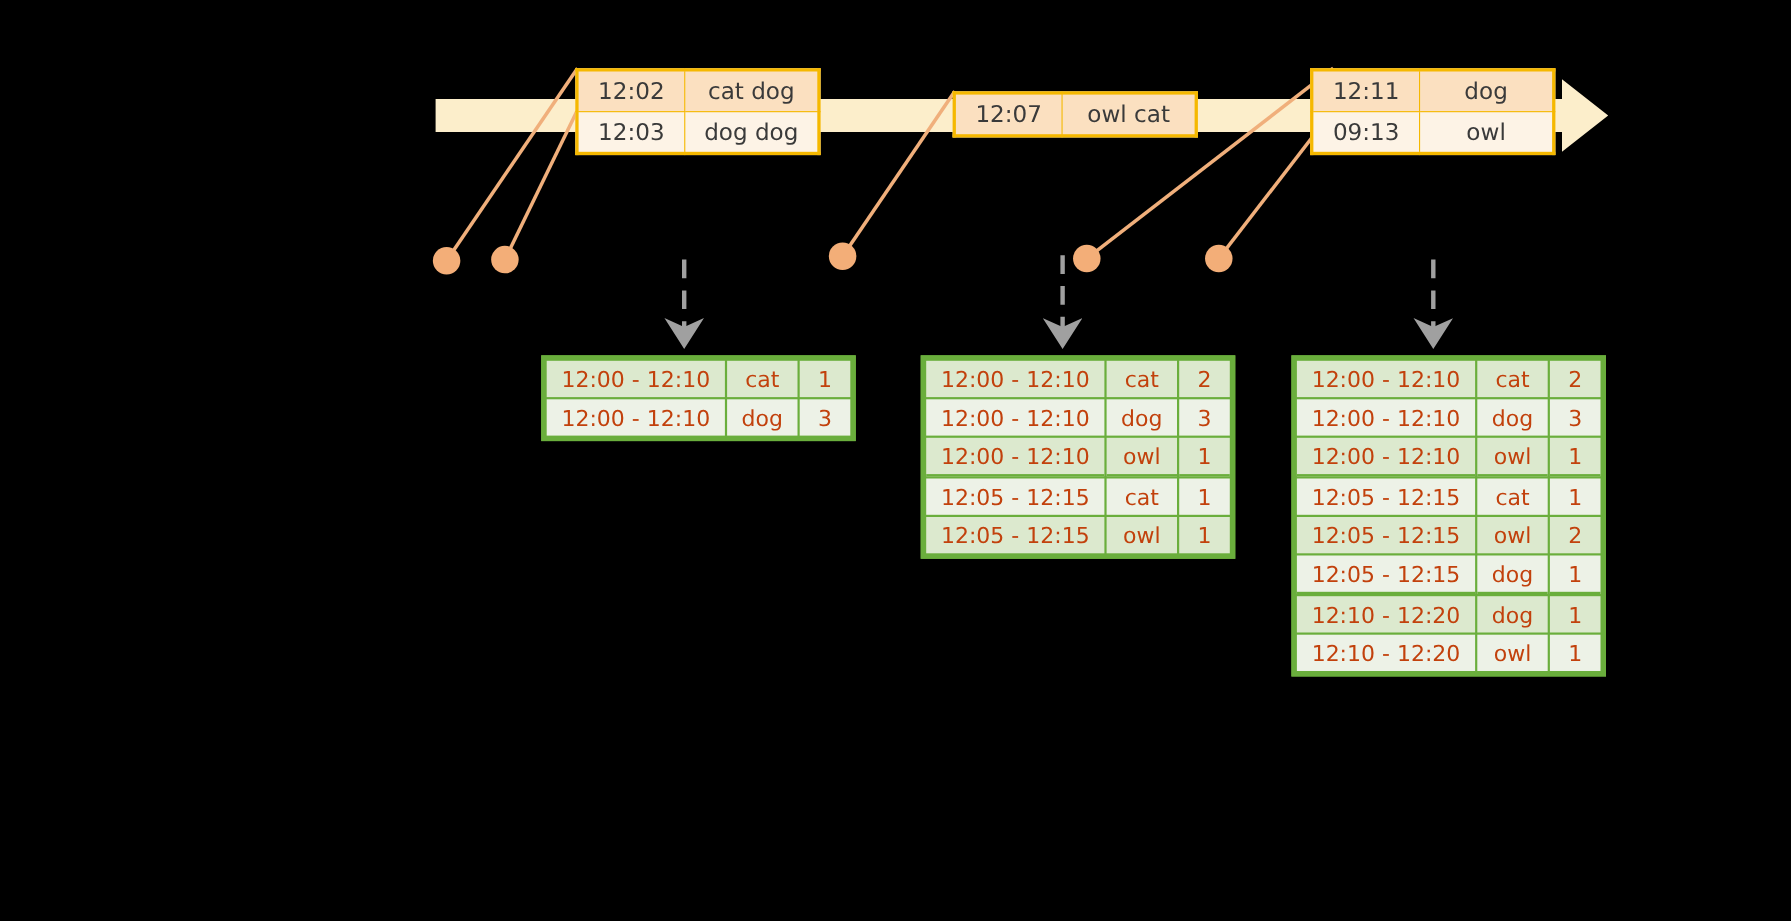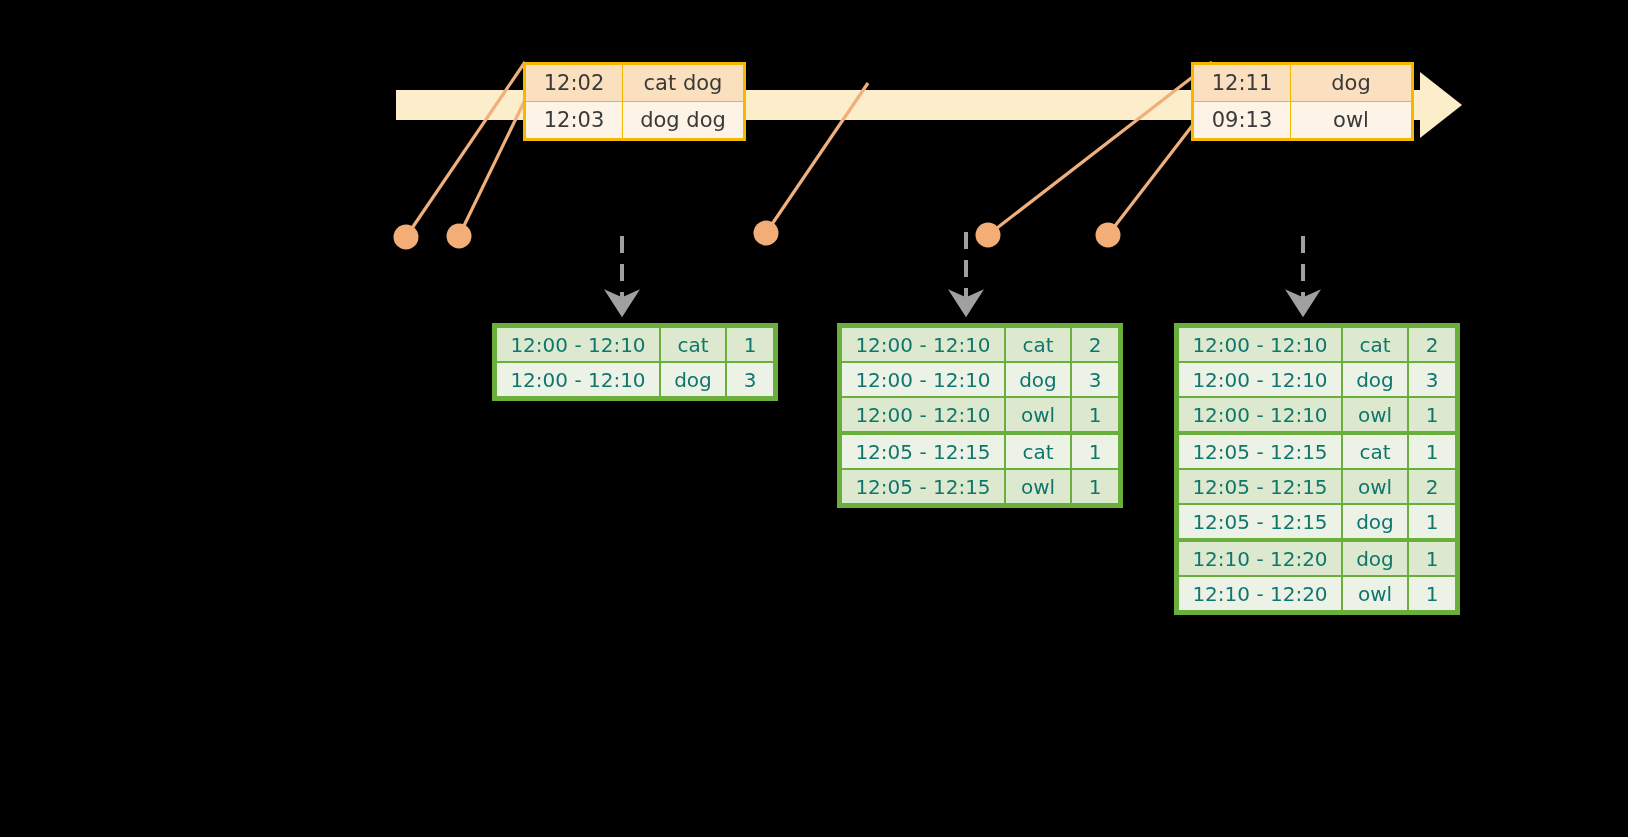--- a/index.html
+++ b/index.html
@@ -56,21 +56,21 @@
   .agg-table {
     position: absolute;
     border-collapse: separate;
     border-spacing: 2px;
     border: 3px solid #6AAE3C;
     background: #6AAE3C;
     table-layout: fixed;
   }
   .agg-table td {
     font-size: 20px;
-    color: #0f766e;
+    color: #c2410c;
     text-align: center;
     height: 33px;
     padding: 0 6px;
     white-space: nowrap;
     font-family: "DejaVu Sans", sans-serif;
   }
   .agg-table tr.shade-a td { background: #DCE9CE; }
   .agg-table tr.shade-b td { background: #EDF2E7; }
   .agg-table td.c-range { width: 150px; }
   .agg-table td.c-key   { width: 52px; margin-left: 24px; }
@@ -122,20 +122,28 @@
         <td class="c-time">12:02</td>
         <td class="c-words">cat dog</td>
       </tr>
       <tr class="row-b">
         <td class="c-time">12:03</td>
         <td class="c-words">dog dog</td>
       </tr>
     </tbody>
   </table>
 
+  <table class="evt-table" style="left:866px; top:83px;">
+    <tbody>
+      <tr class="row-a">
+        <td class="c-time">12:07</td>
+        <td class="c-words">owl cat</td>
+      </tr>
+    </tbody>
+  </table>
 
   <table class="evt-table" style="left:1191px; top:62px;">
     <tbody>
       <tr class="row-a">
         <td class="c-time">12:11</td>
         <td class="c-words">dog</td>
       </tr>
       <tr class="row-b">
         <td class="c-time">09:13</td>
         <td class="c-words">owl</td>

